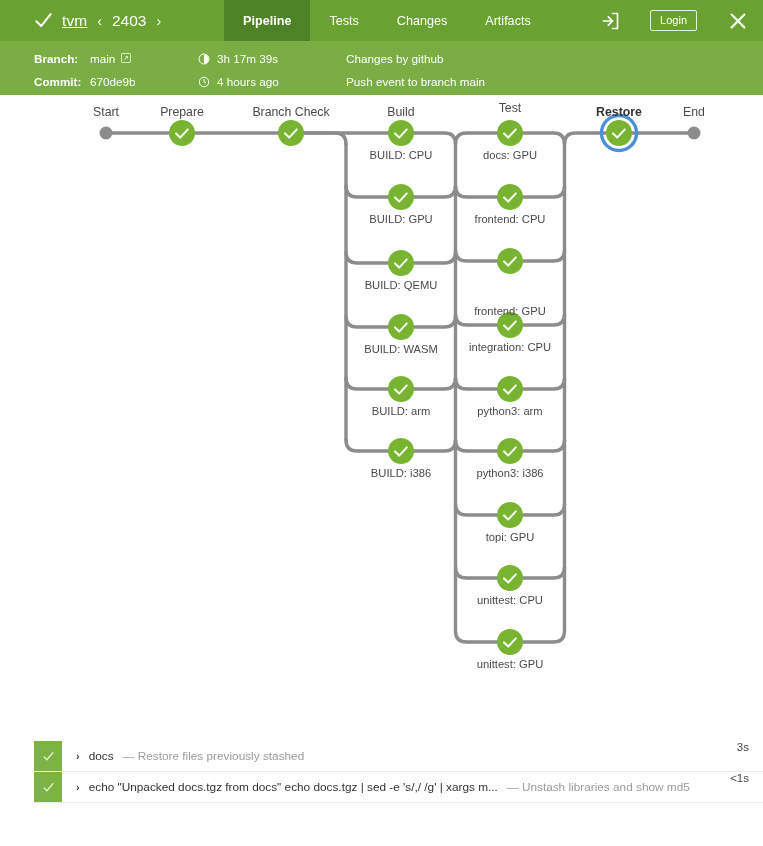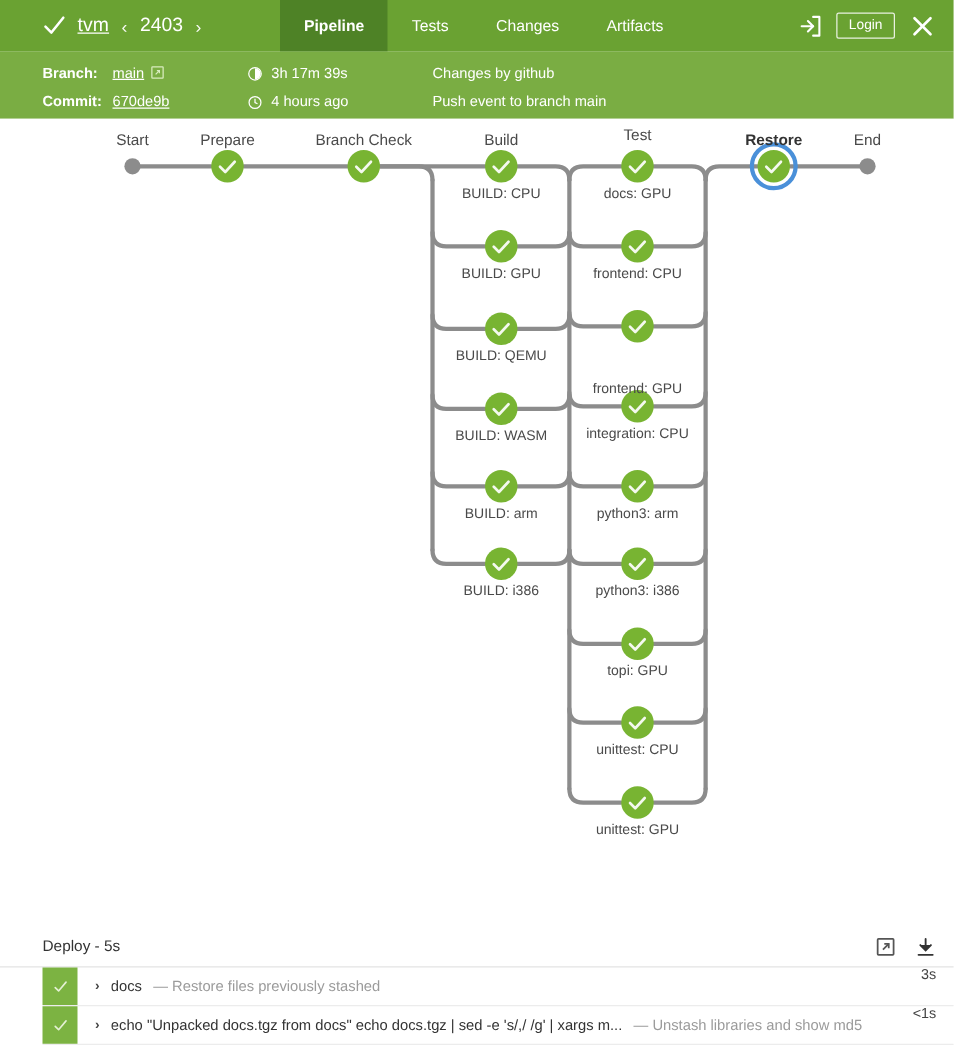--- a/index.html
+++ b/index.html
@@ -39,41 +39,41 @@
     display:flex; align-items:center;
     padding: 0 19px;
     font-size: 12.6px; color:#ffffff;
     height: 41px;
     white-space: nowrap;
   }
   .tab.active { background:#4e8226; font-weight:bold; }
 
   .hdr-right {
     margin-left:auto; display:flex; align-items:center;
-    gap: 11px; padding-right: 14px;
+    gap: 30px; padding-right: 14px;
   }
   .icon-btn { width:20px; height:20px; display:block; }
   .login-btn {
     border:1px solid rgba(255,255,255,.85);
     color:#fff; font-size:11px;
     padding: 4px 9px; border-radius:2px;
     line-height:1;
   }
   .close-x { width:22px; height:22px; display:block; }
 
   .hdr-meta {
     background: #7aad43;
     height: 54px;
     padding: 6px 0 0 34px;
     color:#fff;
     font-size: 11.7px;
   }
   .meta-row { display:flex; align-items:center; height:23px; }
   .meta-k { font-weight:bold; width:56px; }
-  .meta-v { width:108px; display:flex; align-items:flex-start; gap:5px;text-decoration:underline;}
+  .meta-v { width:108px; display:flex; align-items:flex-start; gap:5px;}
   .meta-mid { width:148px; display:flex; align-items:center; gap:7px; }
   .meta-desc { }
   .mini-ico { width:12px; height:12px; display:block; flex:none; }
 
   
   .graph-wrap { position:relative; width:763px; height:645px; background:#fff; }
   .graph-svg { position:absolute; left:0; top:0; }
   .stage-label {
     position:absolute; font-size:12.3px; color:#4a4a4a;
     transform: translateX(-50%); white-space:nowrap;
@@ -335,39 +335,20 @@
         <div class="node-label" style="left: 510px; top: 246px;">integration: CPU</div>
         <div class="node-label" style="left: 510px; top: 310px;">python3: arm</div>
         <div class="node-label" style="left: 510px; top: 372px;">python3: i386</div>
         <div class="node-label" style="left: 510px; top: 436px;">topi: GPU</div>
         <div class="node-label" style="left: 510px; top: 499px;">unittest: CPU</div>
         <div class="node-label" style="left: 510px; top: 563px;">unittest: GPU</div>
       </div>
   </div>
 
   <div class="log-panel">
-    <div class="log-head">
-      <span class="log-title">Deploy - 5s</span>
-      <span class="log-actions">
-        <span>
-          <svg class="log-act" viewBox="0 0 24 24" fill="none" stroke="#555" stroke-width="2">
-              <rect x="3" y="3" width="18" height="18" rx="1"></rect>
-              <polyline points="9,15 15.5,8.5"></polyline>
-              <polyline points="10.5,8.5 15.5,8.5 15.5,13.5"></polyline>
-            </svg>
-        </span>
-        <span>
-          <svg class="log-act" viewBox="0 0 24 24" fill="none" stroke="#333" stroke-width="2.1" stroke-linecap="round">
-              <line x1="12" y1="3" x2="12" y2="15"></line>
-              <polyline points="6,10 12,16 18,10" fill="#333" stroke="#333"></polyline>
-              <line x1="4" y1="21" x2="20" y2="21"></line>
-            </svg>
-        </span>
-      </span>
-    </div>
     <div id="log-rows">
         <div class="log-row">
           <div class="log-status">
             <svg viewBox="0 0 24 24" fill="none" stroke="#e4f0d4" stroke-width="2.4" stroke-linecap="round" stroke-linejoin="round">
               <polyline points="4,13 9,18 20,5"></polyline>
             </svg>
           </div>
           <div class="log-body">
             <span class="caret">›</span>
             <span class="cmd">docs</span>

